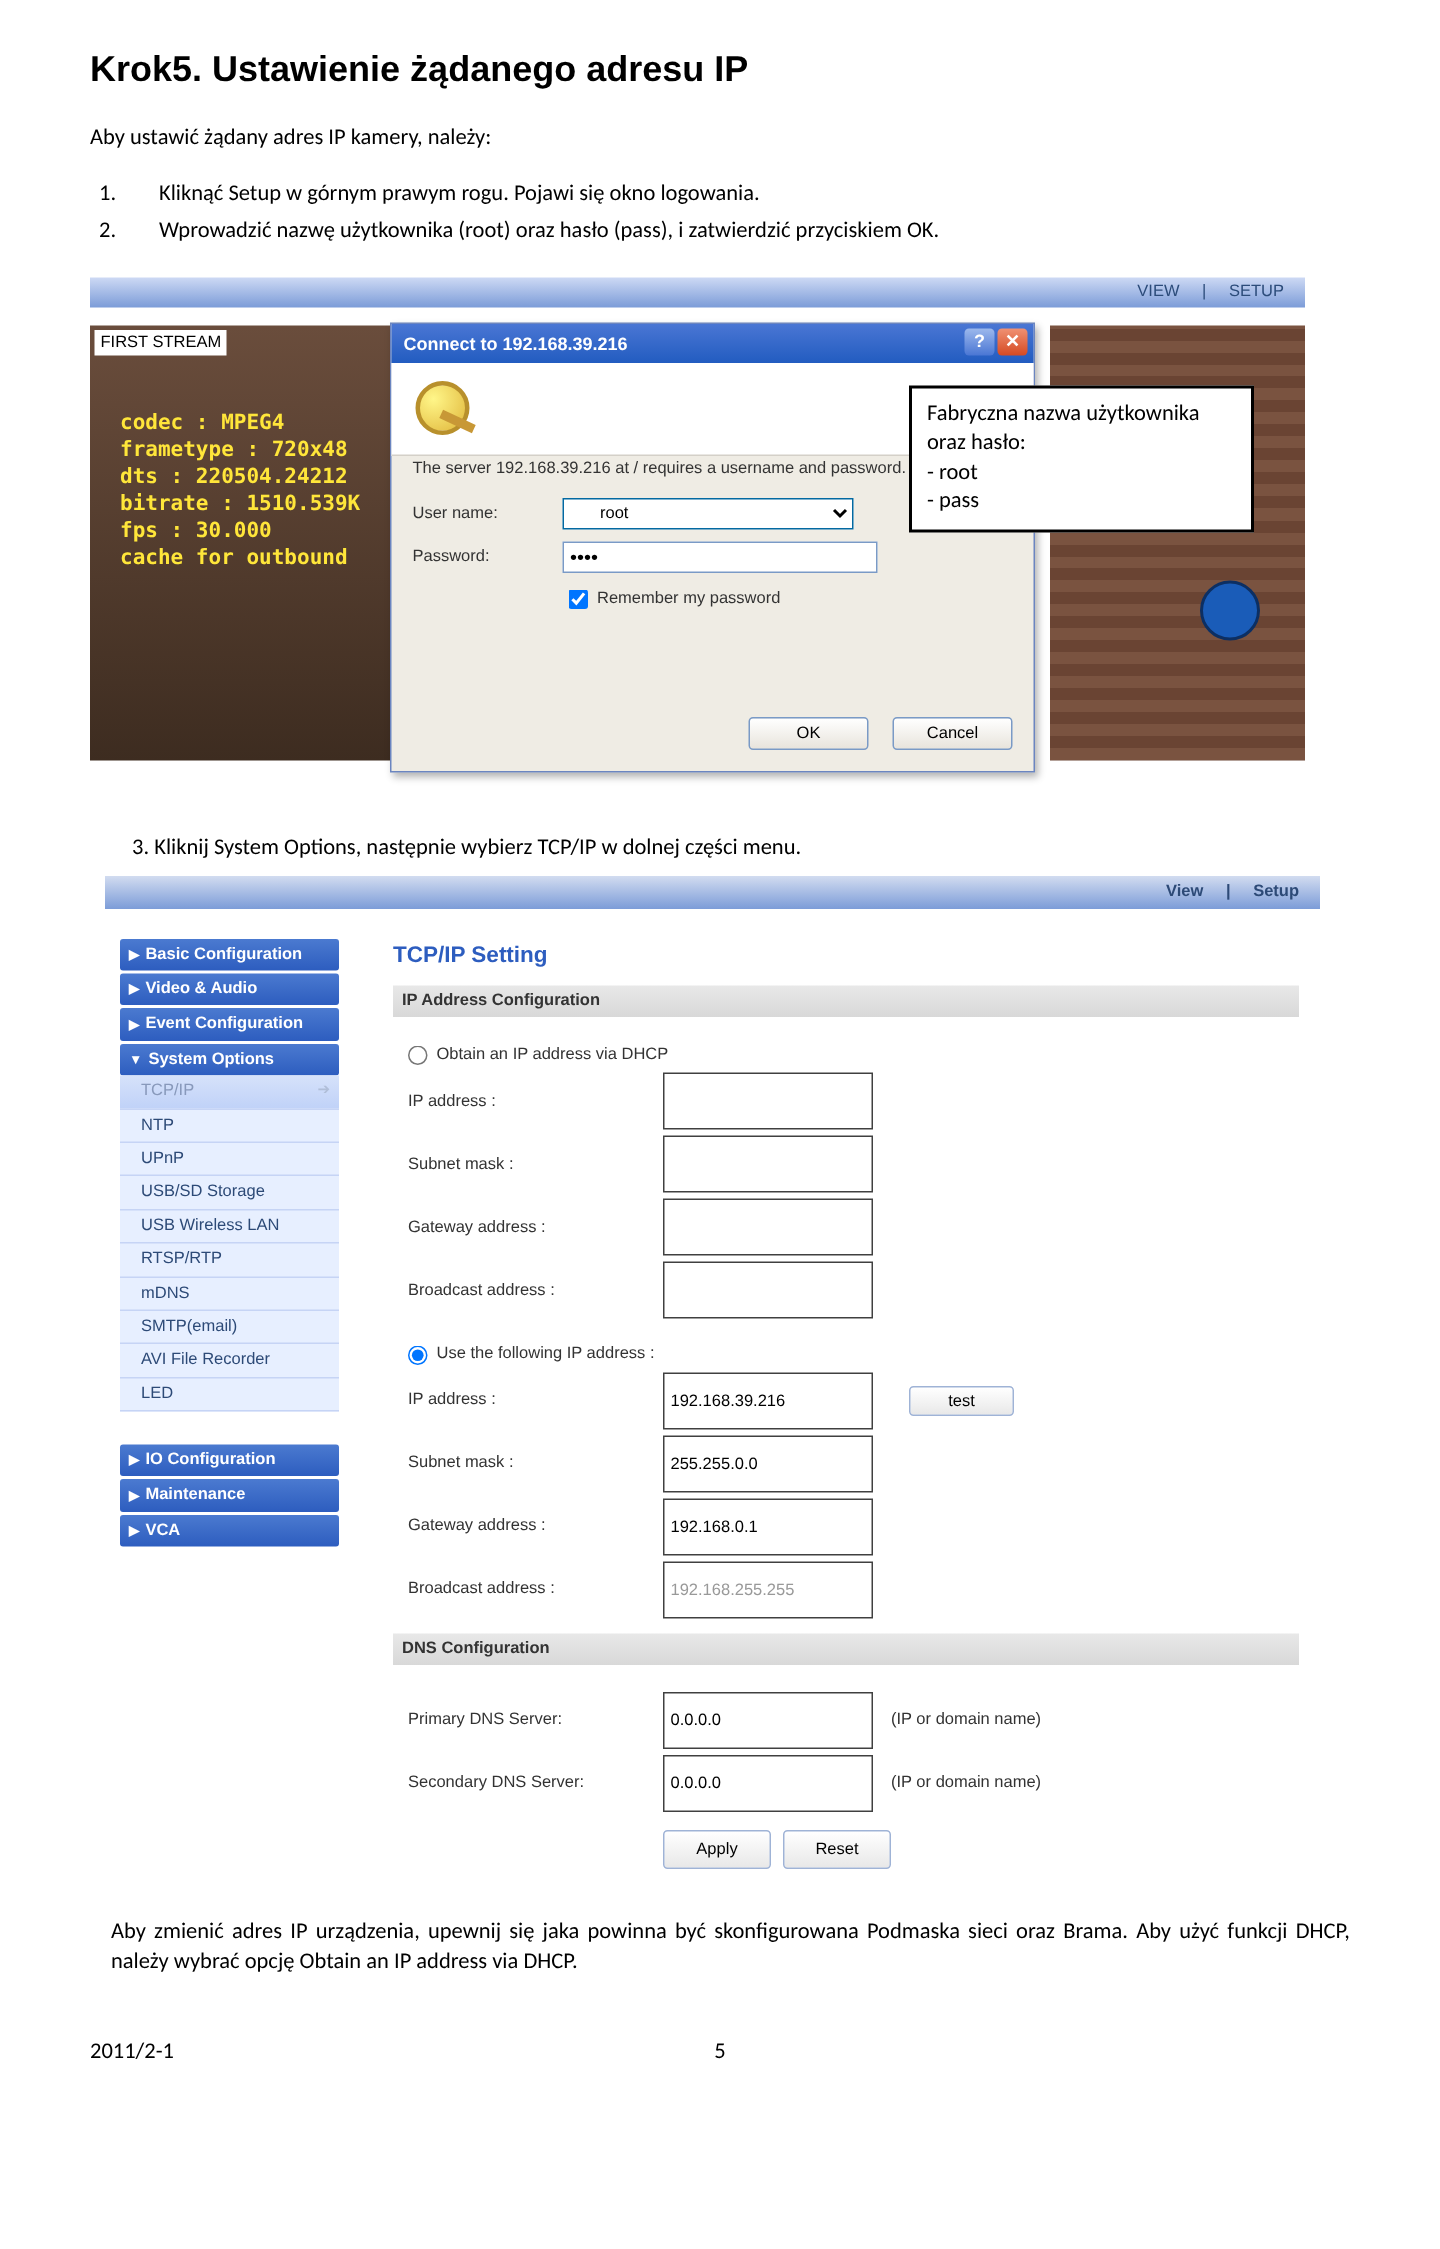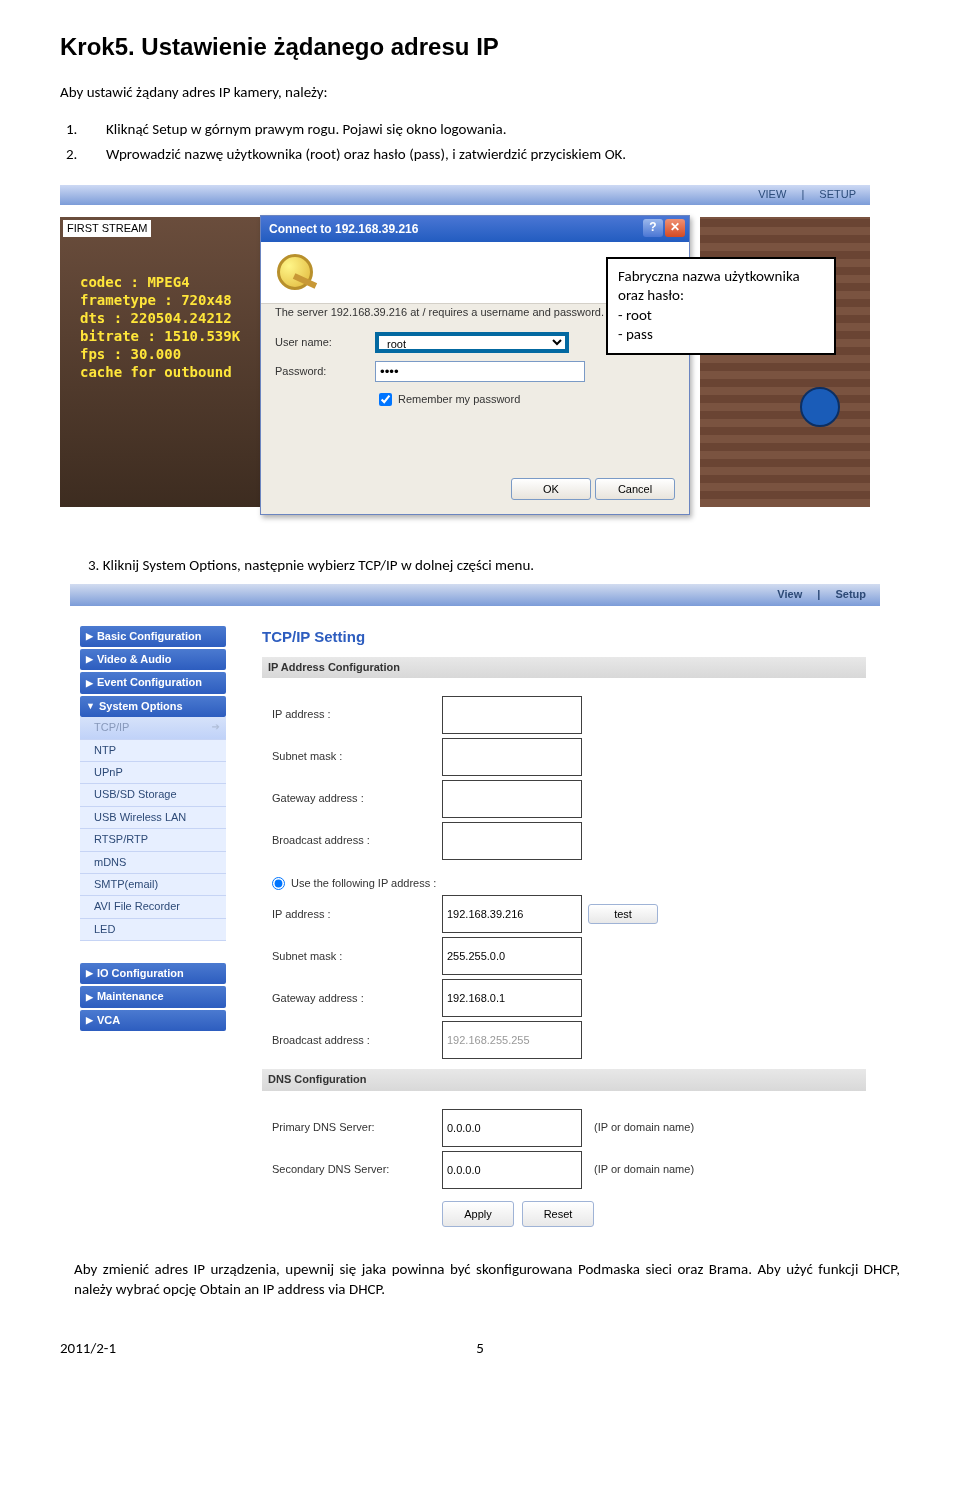--- a/index.html
+++ b/index.html
@@ -29,26 +29,26 @@
   .dialog .titlebar .wbtn { width:20px; height:18px; border-radius:3px; display:flex; align-items:center; justify-content:center; font-size:12px; font-weight:bold; }
   .dialog .wbtn.help { background: linear-gradient(#9cb8ec,#4a76d4); color:#fff; }
   .dialog .wbtn.close { background: linear-gradient(#f09173,#d54a23); color:#fff; }
   .dialog .banner { height:62px; background:#fff; border-bottom:1px solid #d4d0c8; display:flex; align-items:center; padding-left:12px; gap:8px; }
   .dialog .keyicon { width:44px; height:44px; position:relative; }
   .dialog .keyicon .ring { width:36px; height:36px; border:3px solid #b8902c; border-radius:50%; position:absolute; top:4px; left:4px; background:radial-gradient(circle at 30% 30%, #fff689, #e0b63a); }
   .dialog .keyicon .key { position:absolute; width:24px; height:6px; background:#c89836; top:28px; left:20px; transform:rotate(25deg); }
   .dialog .msg { padding: 1px 14px 8px 14px; color:#333; }
   .dialog .formrow { display:flex; align-items:center; padding: 4px 14px; gap:8px; }
   .dialog .formrow .lbl { width:92px; color:#333; }
-  .dialog select.userinp { width:194px; height:21px; border:4px solid #0369a1; background:#fff; padding:1px 4px; font-size:11px; font-family:Tahoma,sans-serif;}
+  .dialog select.userinp { width:194px; height:21px; border:1px solid #0369a1; background:#fff; padding:1px 20px; font-size:11px; font-family:Tahoma,sans-serif;}
   .dialog .userinp.pw { width:210px; height:21px; border:1px solid #7a9ac6; background:#fff; padding:1px 4px; }
   .dialog .uicon { width:14px; height:14px; display:inline-block; background:radial-gradient(circle,#f5c35e,#c28b2a); border-radius:50%; margin-right:4px; vertical-align:middle;}
   .dialog .chkrow { padding: 6px 14px 4px 118px; display:flex; align-items:center; gap:6px; color:#333;}
   .dialog .chkrow input { width:13px; height:13px; }
-  .dialog .btnrow { position:absolute; bottom:14px; right:14px; display:flex; gap:4px; }
+  .dialog .btnrow { position:absolute; bottom:14px; right:14px; display:flex; gap:16px; }
   .dialog .winbtn { width:80px; height:22px; border:1px solid #7a9ac6; background:linear-gradient(#fff,#e8e4dc); border-radius:3px; font-size:11px; font-family:Tahoma,sans-serif; cursor:pointer;}
   
   .callout { position:absolute; top:72px; left:546px; width:230px; background:#fff; border:2px solid #000; padding:8px 10px; font-family: Calibri, sans-serif; font-size:15px; line-height:1.3; }
   .callout .bold { font-weight: normal; }
   
   .step3 { margin: 14px 0 8px 28px; font-size:15px; text-indent:-22px; padding-left:22px;}
   
   
   .shot2 { margin: 6px 0 22px 10px; width: 810px; position:relative; font-family: Tahoma, Verdana, sans-serif; font-size:11px; background:#fff; }
   .shot2 .topbar2 { height:22px; background: linear-gradient(#d2dcf0,#7c9cd8); position:relative; }
@@ -66,21 +66,21 @@
   .shot2 .gap { height:20px; }
   .shot2 .content { flex:1; padding: 20px 14px 10px 30px; }
   .shot2 h2.sectitle { color:#2d5dbf; font-size:15px; font-weight:bold; margin-bottom:10px; font-family:Verdana,sans-serif;}
   .shot2 .grouphdr { background: linear-gradient(#e8e8e8,#d8d8d8); color:#333; font-weight:bold; font-size:11px; padding:3px 6px; margin-bottom:16px;}
   .shot2 .frow { display:flex; align-items:center; padding:2px 0 2px 10px; color:#333; }
   .shot2 .frow .flabel { width:170px; }
   .shot2 .frow input[type=text] { width:140px; height:18px; border:1px solid #404040; padding:18px 4px; font-size:11px; font-family:Tahoma,sans-serif;}
   .shot2 .frow input[type=text].grey { color:#999; }
   .shot2 .frow input[type=radio]{ margin-right:6px; }
   .shot2 .frow .hint { margin-left:12px; color:#333; }
-  .shot2 .testbtn { margin-left:6px; width:70px; height:20px; border:1px solid #9fb3d6; background:linear-gradient(#fff,#e8e8e8); border-radius:3px; font-size:11px; cursor:pointer;}
+  .shot2 .testbtn { margin-left:24px; width:70px; height:20px; border:1px solid #9fb3d6; background:linear-gradient(#fff,#e8e8e8); border-radius:3px; font-size:11px; cursor:pointer;}
   .shot2 .btnrow2 { padding: 10px 0 0 180px; display:flex; gap:8px;}
   .shot2 .btnrow2 button{ width:72px; height:26px; border:1px solid #9fb3d6; background:linear-gradient(#fff,#e8e8e8); border-radius:3px; font-size:11px; cursor:pointer;}
   
   .para { font-size:15px; text-align:justify; margin: 10px 0 6px 14px; line-height:1.35;}
   
   .footer { margin-top: 39px; display:flex; justify-content:space-between; font-size:15px; position:relative;}
   .footer .pgnum { position:absolute; left:50%; transform:translateX(-50%); }
 </style>
 </head>
 <body>
@@ -218,20 +218,24 @@
           <div class="menuhead">
             <span class="arrow">▶</span>
             <span>VCA</span>
           </div>
         </div>
     </div>
     <div class="content">
       <h2 class="sectitle">TCP/IP Setting</h2>
       <div class="grouphdr">IP Address Configuration</div>
       <div class="frow">
+          <input type="radio" name="ipmode" style="">
+          <span>Obtain an IP address via DHCP</span>
+        </div>
+      <div class="frow">
           <span class="flabel">IP address :</span>
           <input type="text" value="" style="">
         </div>
       <div class="frow">
           <span class="flabel">Subnet mask :</span>
           <input type="text" value="" style="">
         </div>
       <div class="frow">
           <span class="flabel">Gateway address :</span>
           <input type="text" value="" style="">

